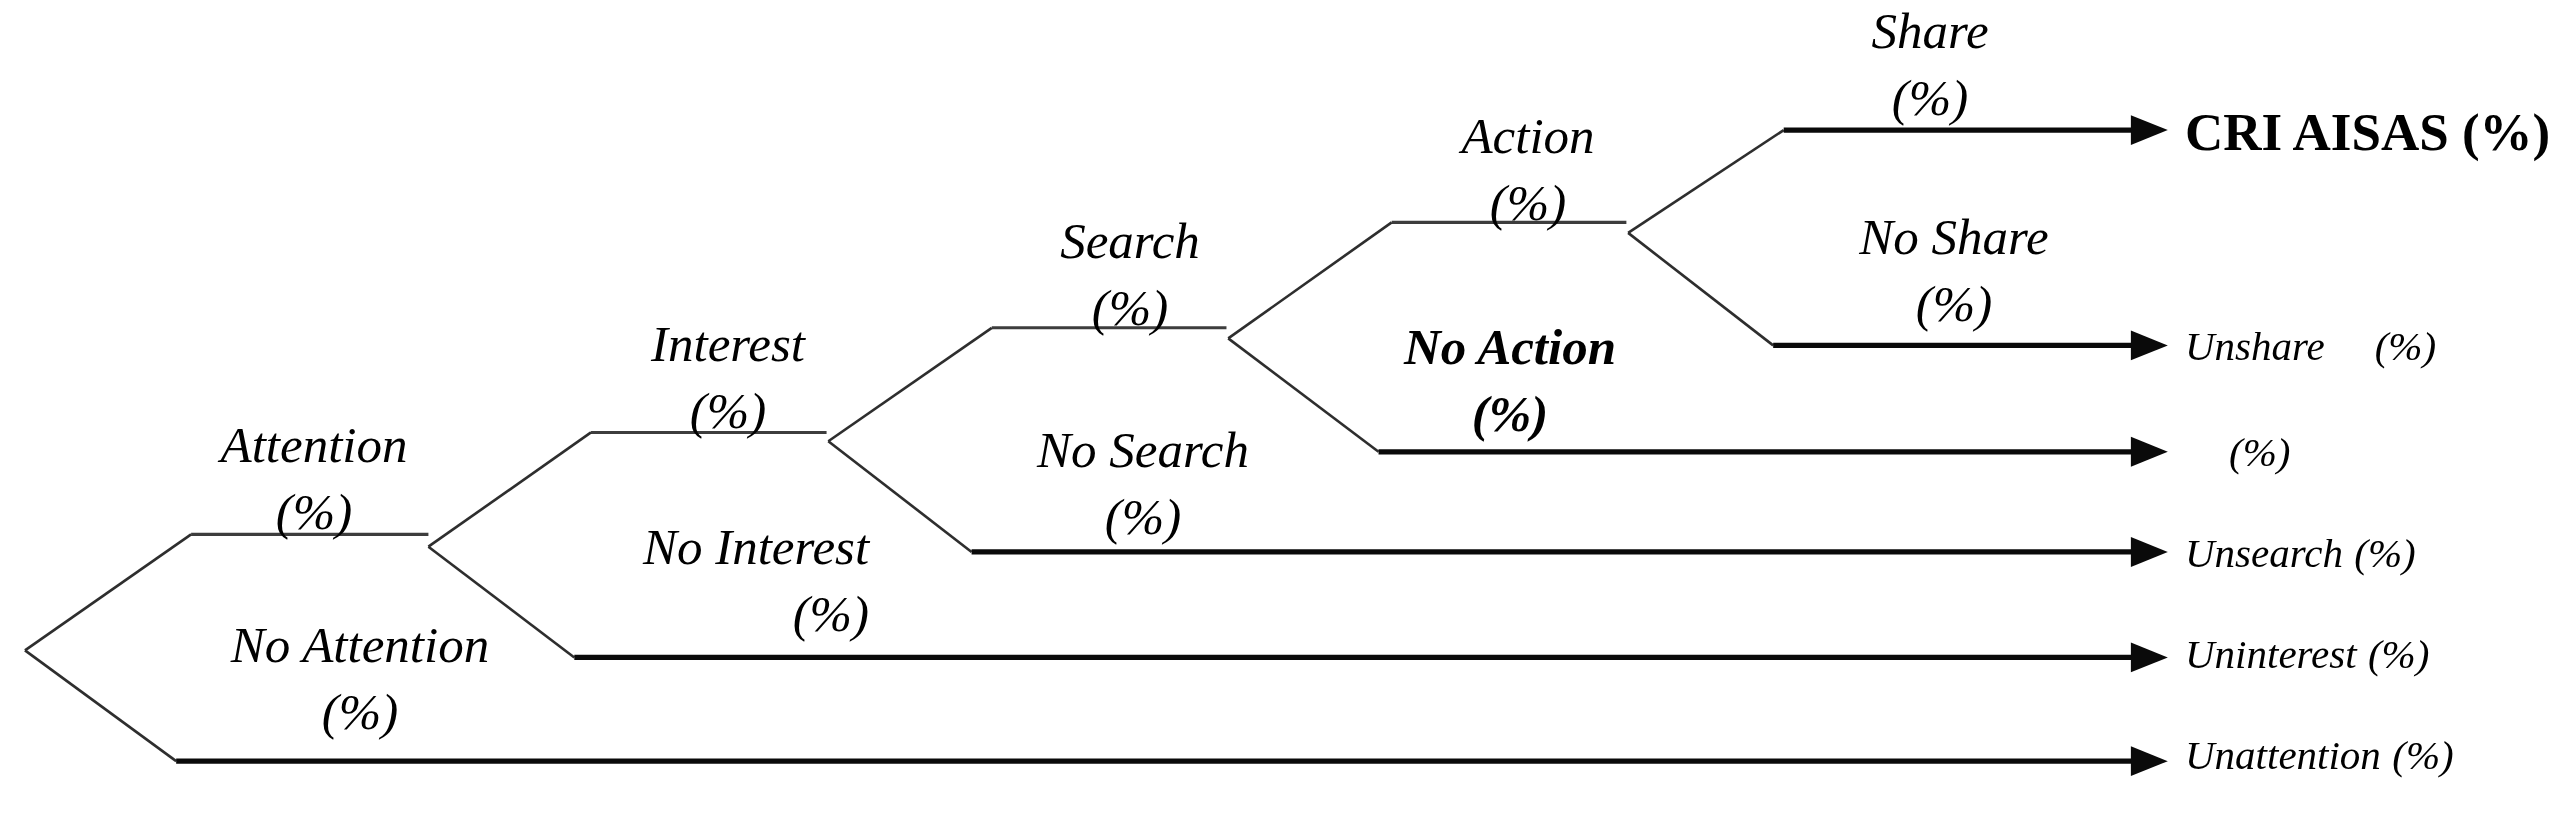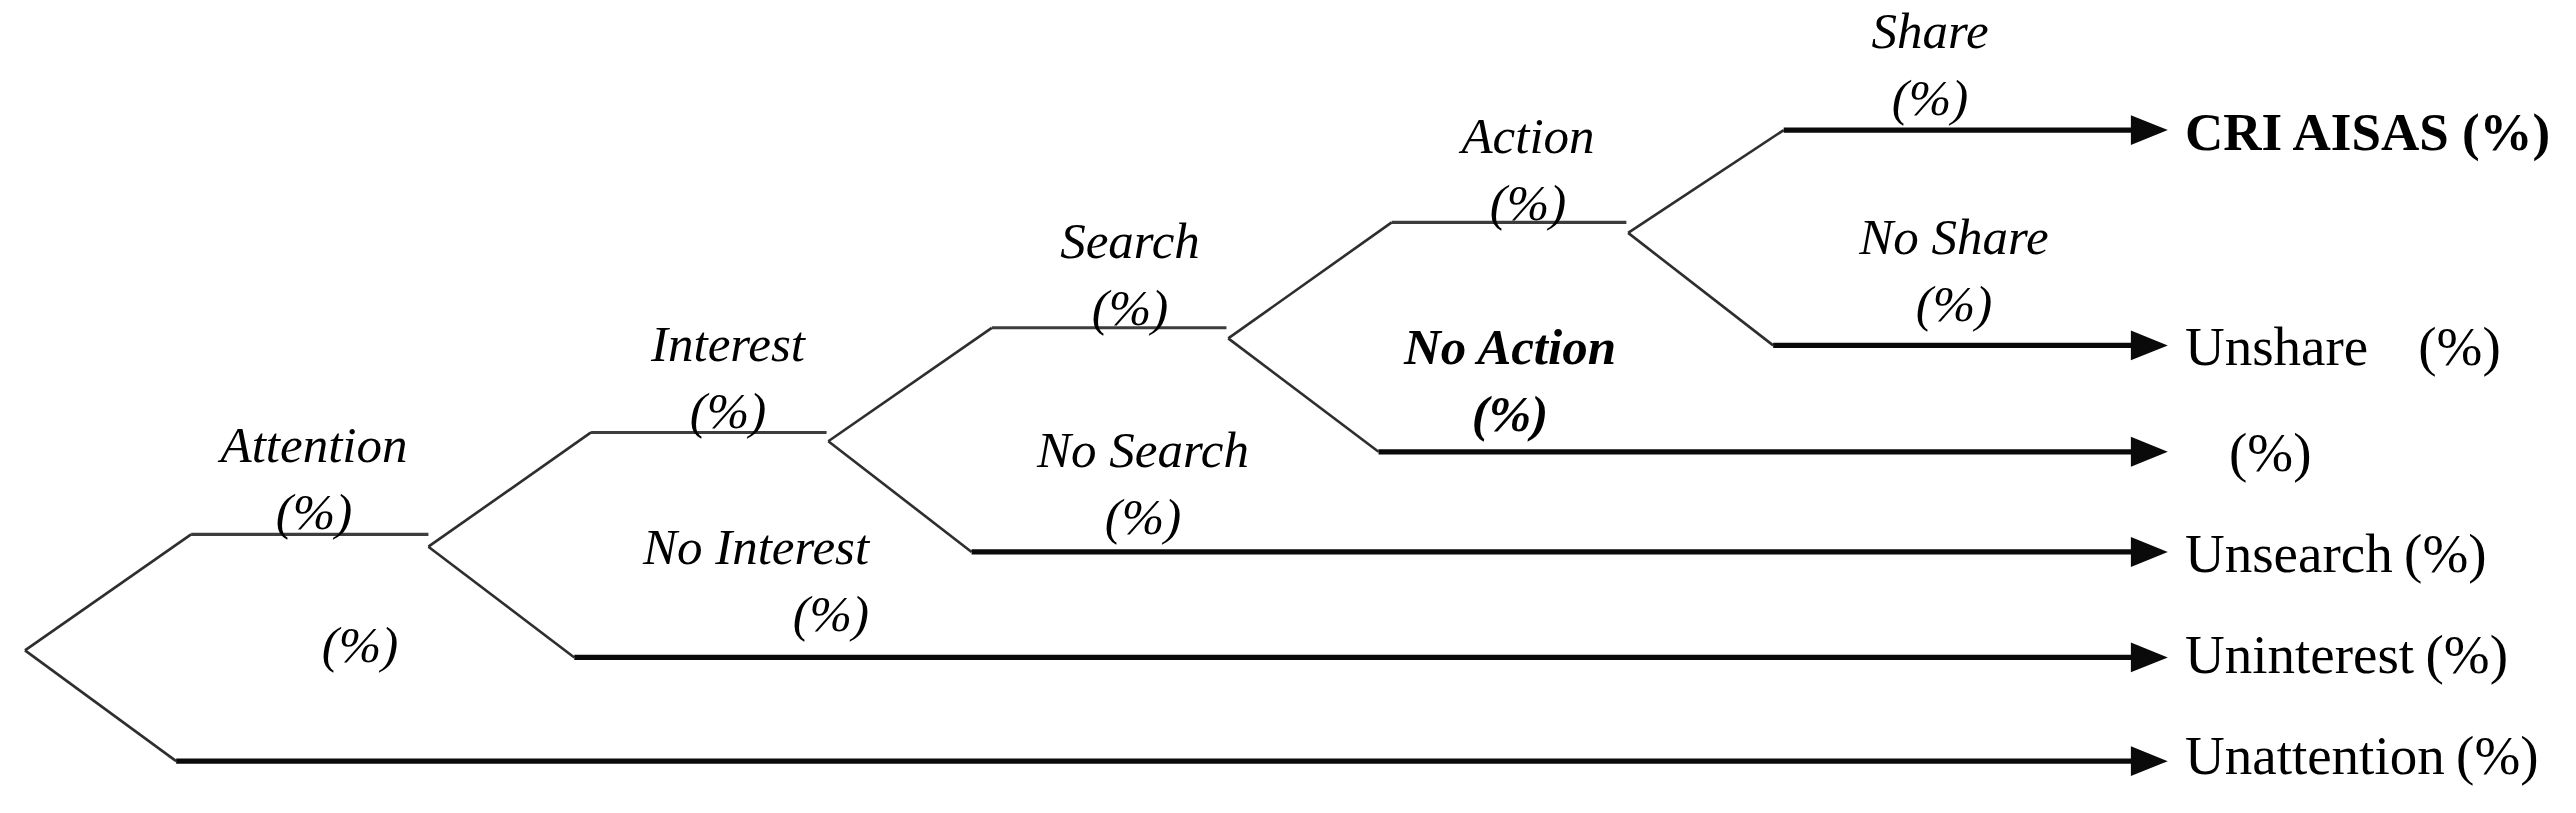--- a/index.html
+++ b/index.html
@@ -36,21 +36,22 @@
     font-style: italic;
     font-size: 51px;
     line-height: 67px;
     white-space: nowrap;
   }
   .outcome {
     position: absolute;
     height: 53px;
     display: flex;
     align-items: center;
-    font-size: 55px;
+    font-style: italic;
+    font-size: 41px;
     line-height: 1;
     white-space: nowrap;
   }
   .outcome.final {
     font-style: normal;
     font-weight: bold;
     font-size: 53px;
     height: 56px;
     text-align: right;
   }
@@ -143,20 +144,21 @@
   <div class="stage-label" id="lbl-action">
     <div>Action</div>
     <div>(%)</div>
   </div>
   <div class="stage-label" id="lbl-share">
     <div>Share</div>
     <div>(%)</div>
   </div>
 
   <div class="neg-label" id="lbl-no-attention">
+    <div>No Attention</div>
     <div>(%)</div>
   </div>
   <div class="neg-label" id="lbl-no-interest">
     <div>No Interest</div>
     <div>(%)</div>
   </div>
   <div class="neg-label" id="lbl-no-search">
     <div>No Search</div>
     <div>(%)</div>
   </div>

